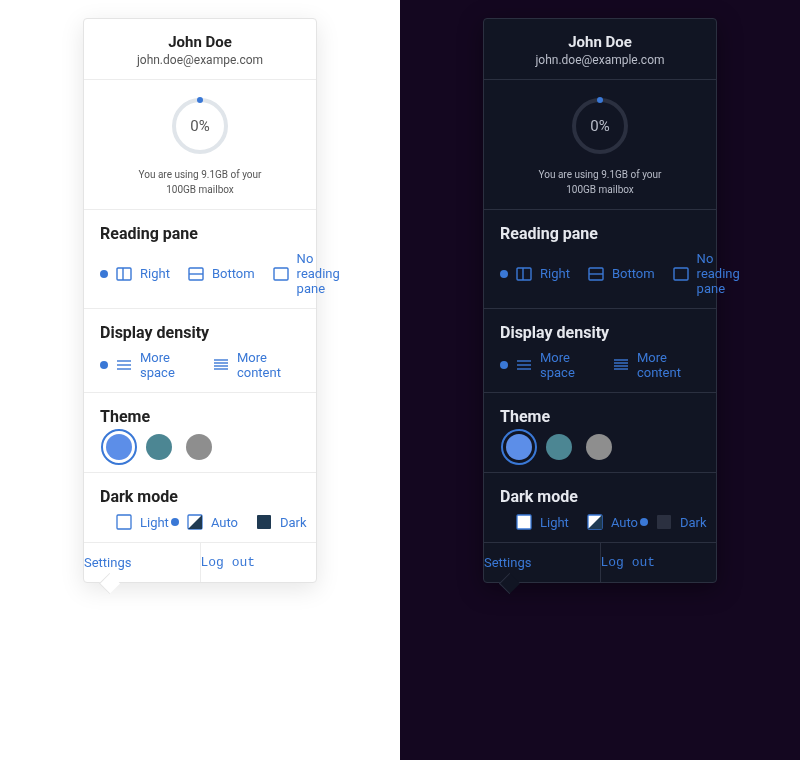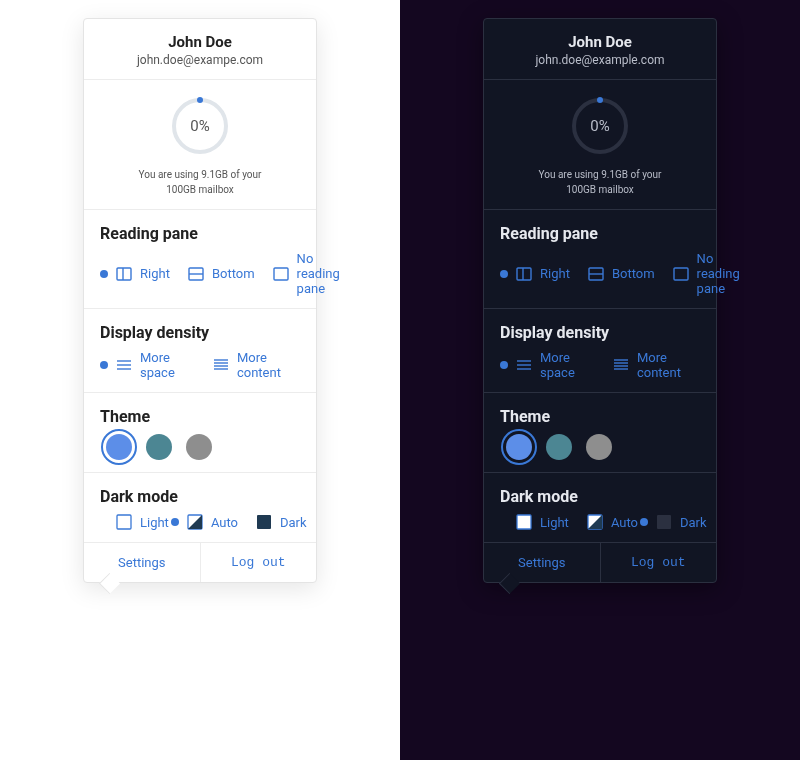--- a/index.html
+++ b/index.html
@@ -112,21 +112,21 @@
 
   .dm-icon { width:16px; height:16px; flex-shrink:0; display:block; }
 
   .footer {
     display:flex; margin:12px -16px 0;
     border-top:1px solid;
   }
   .light .footer { border-color:#ececec; }
   .dark  .footer { border-color:#2b3040; }
   .footer a {
-    flex:1; text-align:center;
+    flex:1; 
     padding:12px 0;
     color:#3a78d6;
     font-size:13px;
     text-decoration:none;
     cursor:pointer;
   }
   .footer a + a {
     border-left:1px solid;
     font-family:Liberation Mono, monospace;
   }

